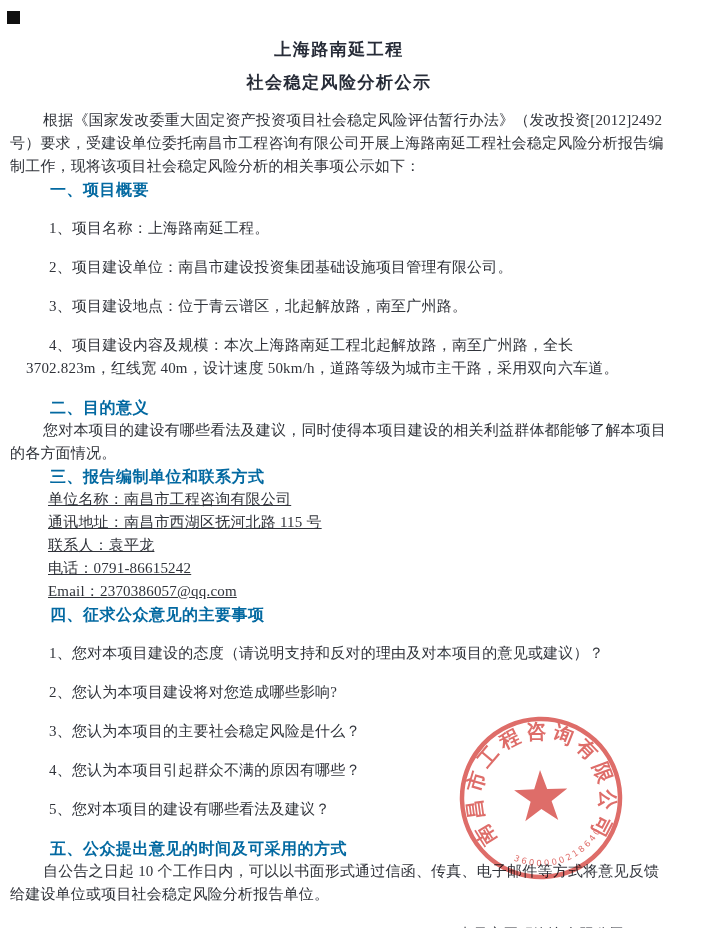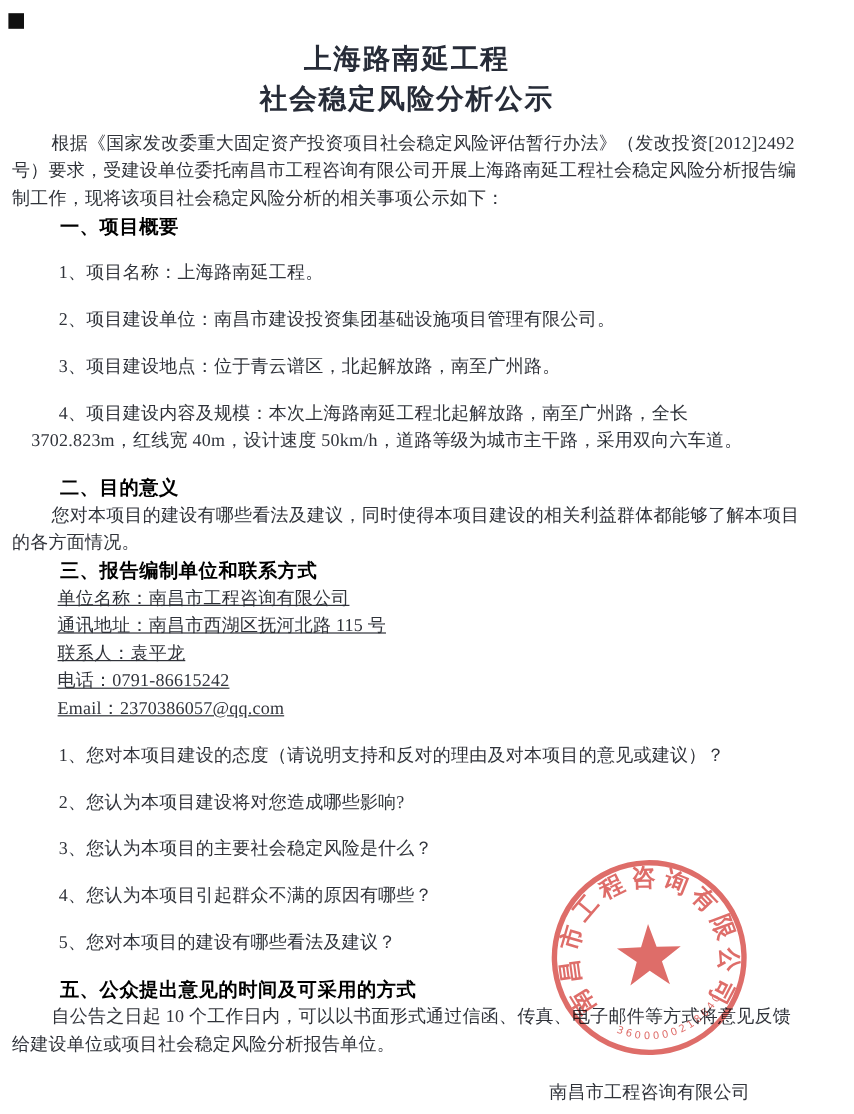--- a/index.html
+++ b/index.html
@@ -12,30 +12,30 @@
     font-family:"Liberation Serif","DejaVu Serif",serif;
     font-size:15px; line-height:23px;
     color:#30333a;
     letter-spacing:0.2px;
     overflow:hidden;
   }
   .title-line {
     text-align:center;
     font-family:Liberation Sans, sans-serif;
     font-weight:bold;
-    font-size:23px; line-height:33px;
+    font-size:17px; line-height:33px;
     letter-spacing:1.5px;
     color:#272c38;
   }
   .intro { margin:10px 0 0 0; text-indent:33px; }
   .heading {
     margin:0; padding-left:40px;
     font-family:"Liberation Sans","DejaVu Sans",sans-serif;
     font-size:16px; line-height:23px;
-    font-weight:bold; color:#000000;
+    font-weight:bold; color:#0369a1;
     letter-spacing:0.5px;
   }
   .para { margin:0; text-indent:33px; }
   .item { margin:16px; text-indent:23px; }
   .contact { margin:0; padding-left:38px;text-decoration:underline; }
   .sig { margin-top:15px; text-align:right; line-height:26px; }
   .sig-org  { padding-right:43px; }
   .sig-date { padding-right:68px; }
   .corner-mark {
     position:absolute; left:7px; top:11px;
@@ -78,20 +78,21 @@
   <h2 class="heading">二、目的意义</h2>
   <p class="para">您对本项目的建设有哪些看法及建议，同时使得本项目建设的相关利益群体都能够了解本项目的各方面情况。</p>
 
   <h2 class="heading">三、报告编制单位和联系方式</h2>
   <p class="contact">单位名称：南昌市工程咨询有限公司</p>
   <p class="contact">通讯地址：南昌市西湖区抚河北路 115 号</p>
   <p class="contact">联系人：袁平龙</p>
   <p class="contact">电话：0791-86615242</p>
   <p class="contact">Email：2370386057@qq.com</p>
 
+  <h2 class="heading">四、征求公众意见的主要事项</h2>
   <p class="item">1、您对本项目建设的态度（请说明支持和反对的理由及对本项目的意见或建议）？</p>
   <p class="item">2、您认为本项目建设将对您造成哪些影响?</p>
   <p class="item">3、您认为本项目的主要社会稳定风险是什么？</p>
   <p class="item">4、您认为本项目引起群众不满的原因有哪些？</p>
   <p class="item">5、您对本项目的建设有哪些看法及建议？</p>
 
   <h2 class="heading">五、公众提出意见的时间及可采用的方式</h2>
   <p class="para">自公告之日起 10 个工作日内，可以以书面形式通过信函、传真、电子邮件等方式将意见反馈给建设单位或项目社会稳定风险分析报告单位。</p>
 
   <div class="sig">

